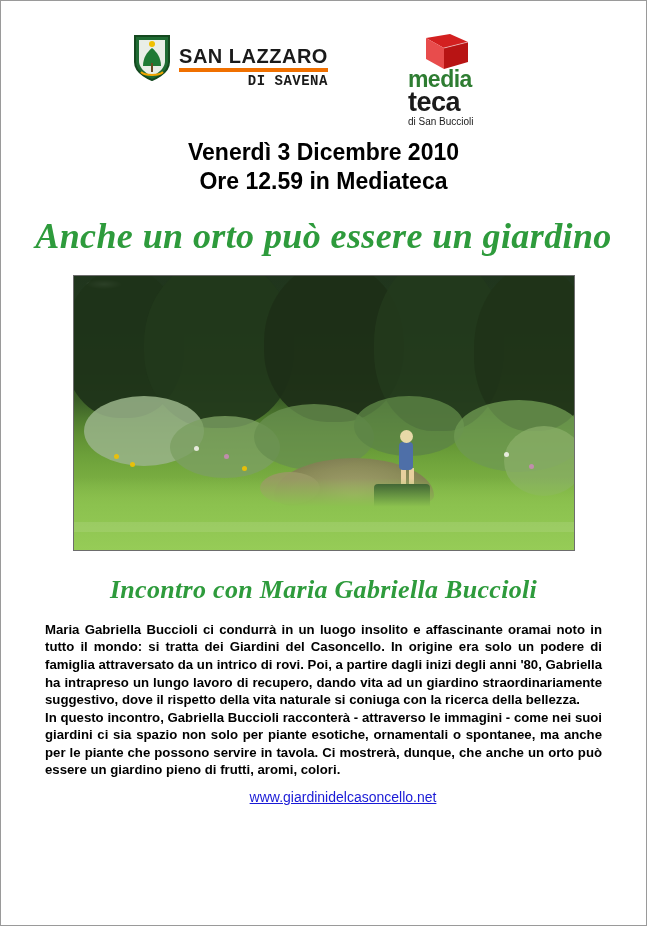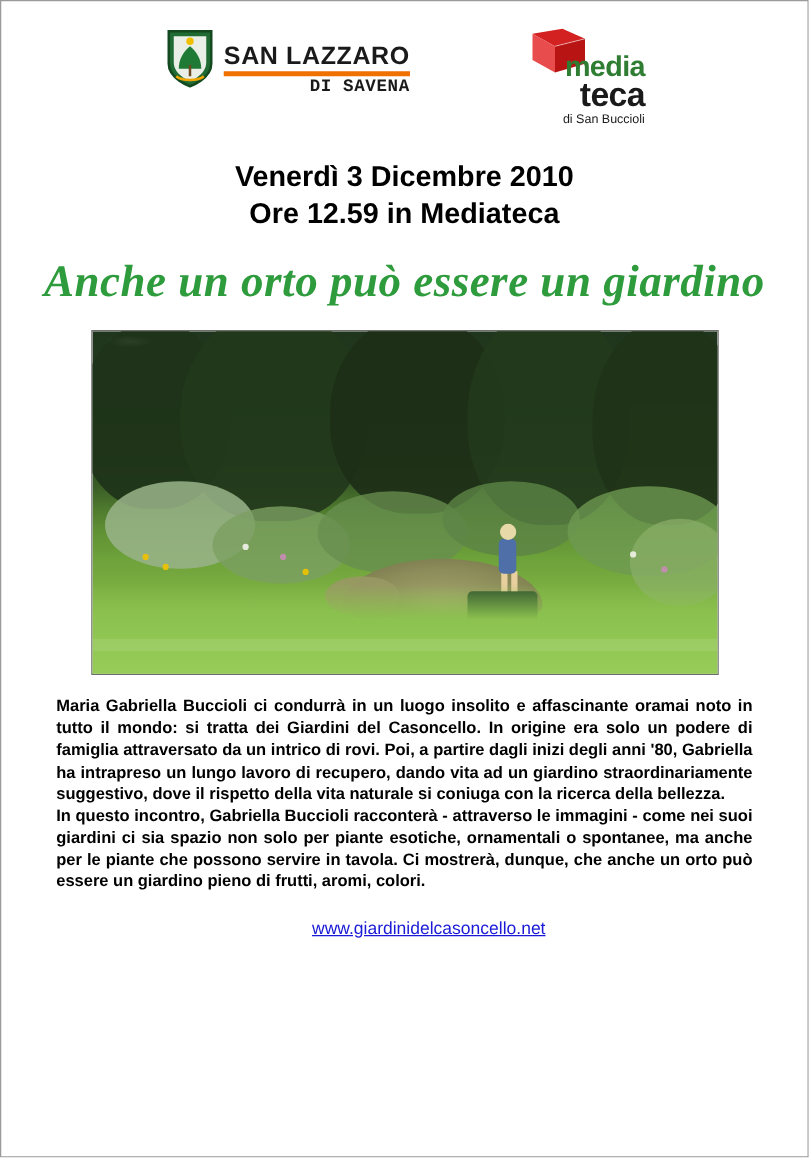--- a/index.html
+++ b/index.html
@@ -23,21 +23,21 @@
     background: #ffffff;
     overflow: hidden;
   }
 
   
   .logos {
     display: flex;
     justify-content: center;
     align-items: flex-start;
     gap: 80px;
-    padding-top: 20px;
+    padding-top: 31px;
   }
 
   
   .logo-sanlazzaro {
     display: flex;
     align-items: flex-start;
     gap: 6px;
   }
   .crest {
     width: 42px;
@@ -79,23 +79,23 @@
   .mt-book {
     position: absolute;
     left: 16px;
     top: 0;
     width: 46px;
     height: 40px;
   }
   .mt-words {
     position: absolute;
     left: 0;
-    top: 21px;
+    top: 36px;
     width: 108px;
-    text-align: right;
+    text-align: left;
     line-height: 0.96;
   }
   .mt-media {
     font-family: "Liberation Sans", sans-serif;
     font-weight: bold;
     font-size: 23px;
     color: #2e7d32;
     letter-spacing: -0.5px;
   }
   .mt-teca {
@@ -296,21 +296,21 @@
     line-height: 1.33;
     text-align: justify;
     color: #000;
   }
   .body-text p {
     margin: 0;
     font-weight: bold;
   }
 
   .link-row {
-    margin-top: 20px;
+    margin-top: 9px;
     text-align: center;
     padding-left: 39px;
   }
   .link-row a {
     color: #1a1ad6;
     text-decoration: underline;
     font-size: 14px;
   }
 </style>
 </head>
@@ -390,20 +390,21 @@
       <div class="child-leg"></div>
       <div class="child-leg2"></div>
       <div class="child-body"></div>
       <div class="child-head"></div>
 
       <div class="lawn"></div>
       <div class="lawn-streak"></div>
     </div>
   </div>
 
+  <div class="subheadline">Incontro con Maria Gabriella Buccioli</div>
 
   <div class="body-text">
     <p>Maria Gabriella Buccioli ci condurrà in un luogo insolito e affascinante oramai noto in tutto il mondo: si tratta dei Giardini del Casoncello. In origine era solo un podere di famiglia attraversato da un intrico di rovi. Poi, a partire dagli inizi degli anni '80, Gabriella ha intrapreso un lungo lavoro di recupero, dando vita ad un giardino straordinariamente suggestivo, dove il rispetto della vita naturale si coniuga con la ricerca della bellezza.</p>
     <p>In questo incontro, Gabriella Buccioli racconterà - attraverso le immagini - come nei suoi giardini ci sia spazio non solo per piante esotiche, ornamentali o spontanee, ma anche per le piante che possono servire in tavola. Ci mostrerà, dunque, che anche un orto può essere un giardino pieno di frutti, aromi, colori.</p>
   </div>
 
   <div class="link-row">
     <a href="#">www.giardinidelcasoncello.net</a>
   </div>
 

